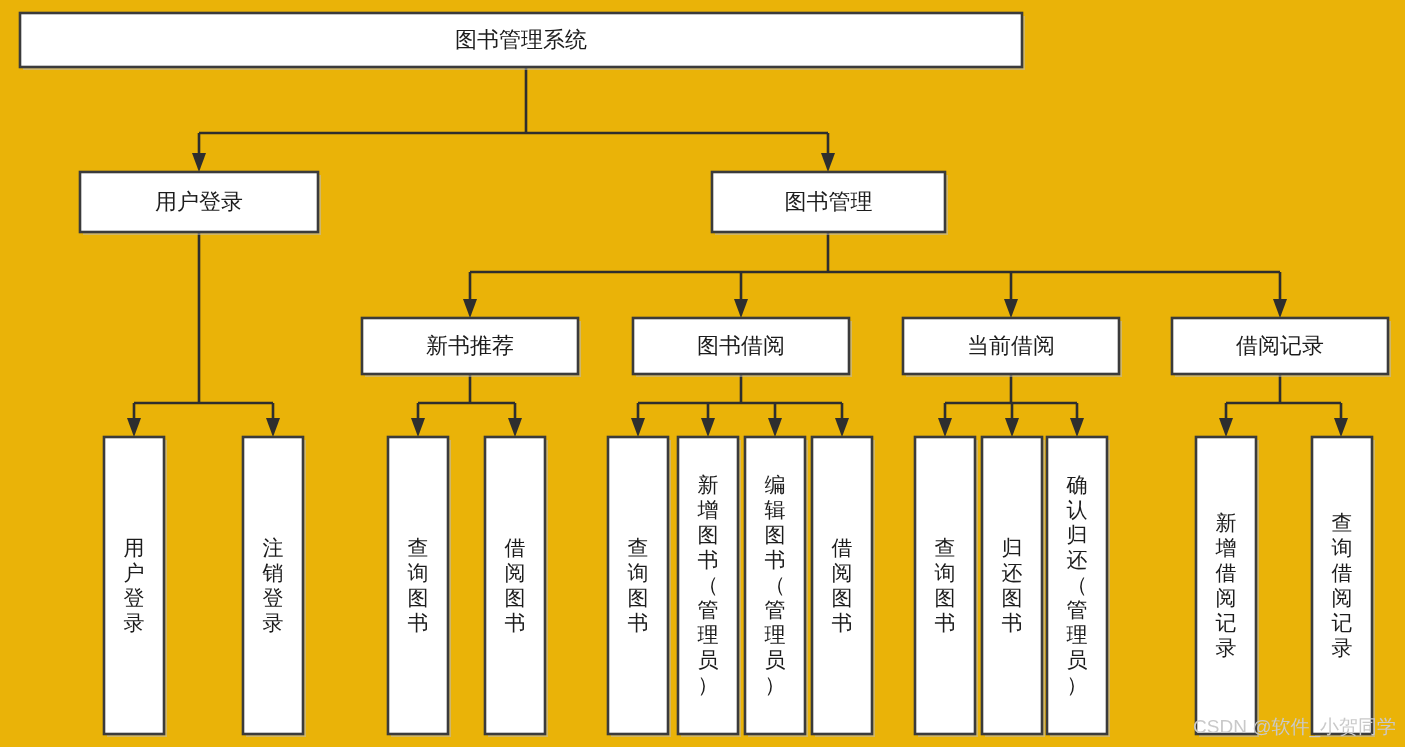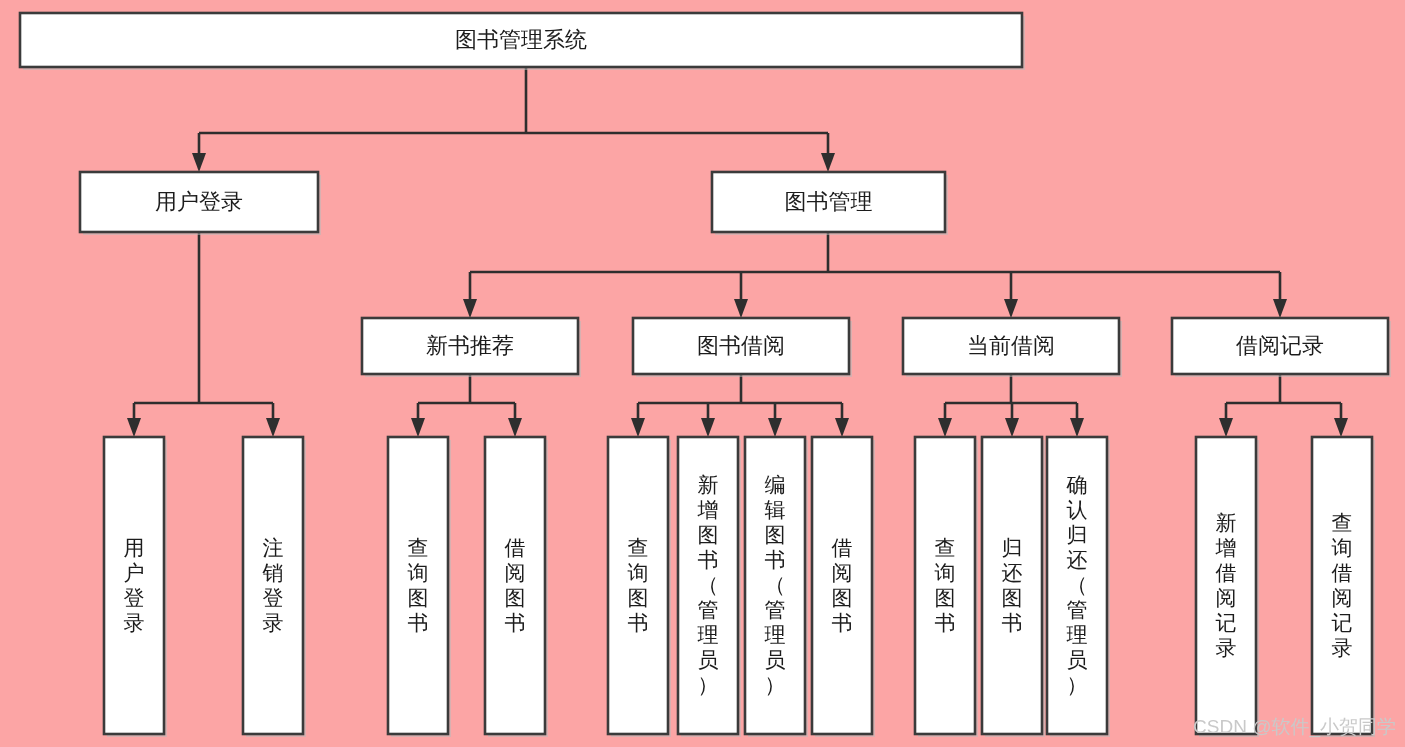--- a/index.html
+++ b/index.html
@@ -7,21 +7,21 @@
     padding: 0;
     background: #ffffff;
   }
   body {
     font-family: "Liberation Sans", "DejaVu Sans", sans-serif;
   }
   #diagram-root {
     position: relative;
     width: 1405px;
     height: 747px;
-    background: #fca5a5;
+    background: #eab308;
     overflow: hidden;
   }
   svg.diagram-canvas {
     position: absolute;
     left: 0;
     top: 0;
     width: 1405px;
     height: 747px;
     display: block;
   }

